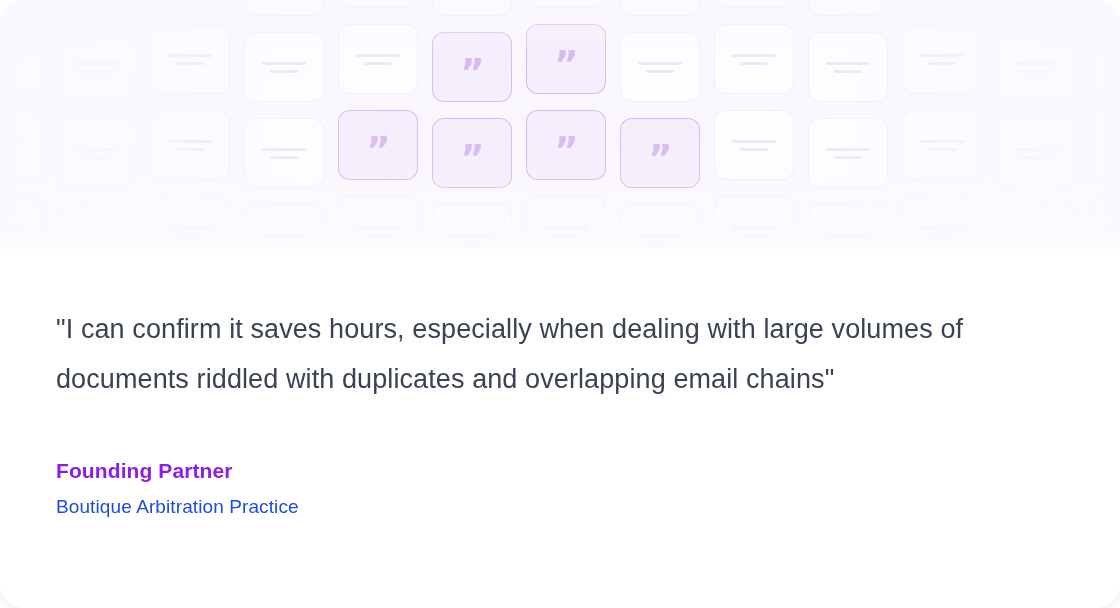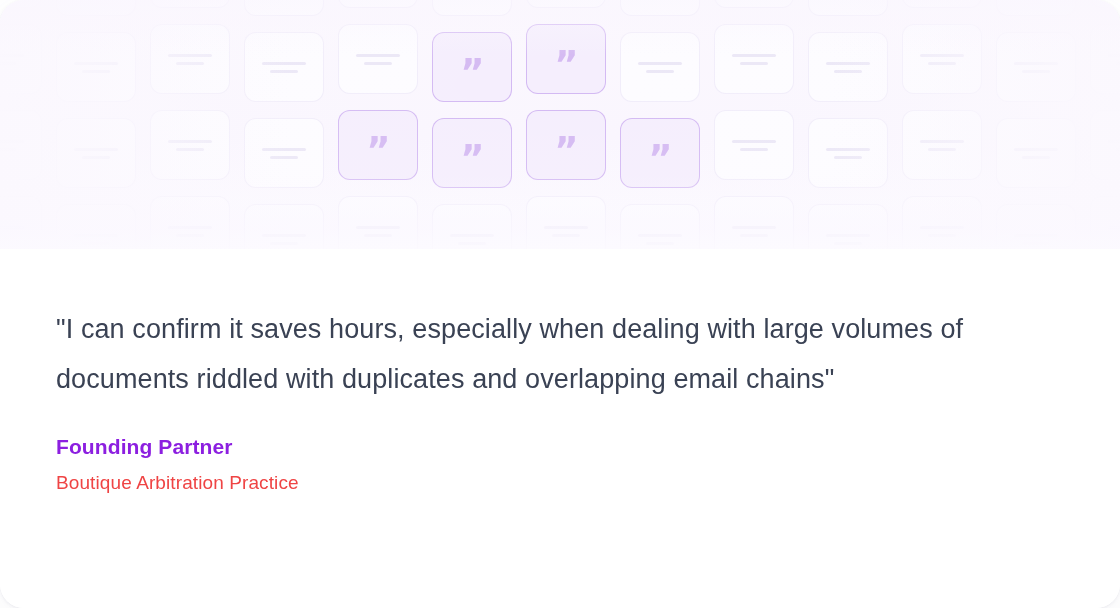--- a/index.html
+++ b/index.html
@@ -131,35 +131,35 @@
 
   .quote-text {
     font-size: 27px;
     line-height: 50px;
     color: #3a4254;
     font-weight: 400;
     letter-spacing: 0.1px;
     max-width: 960px;
   }
 
-  .attribution { margin-top: 28px; }
+  .attribution { margin-top: 52px; }
 
   .attribution-role {
     font-size: 21px;
     font-weight: 700;
     color: #8c1fe0;
     letter-spacing: 0.1px;
     line-height: 30px;
   }
 
   .attribution-org {
     margin-top: 8px;
     font-size: 19px;
     font-weight: 400;
-    color: #ef4444;
+    color: #1d4ed8;
     letter-spacing: 0.1px;
     line-height: 26px;
   }
 </style>
 </head>
 <body>
 
 <div class="testimonial-card">
 
   <div class="card-banner">

